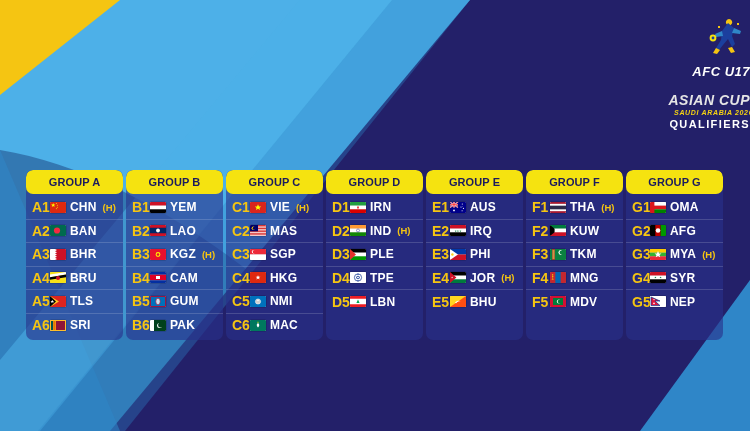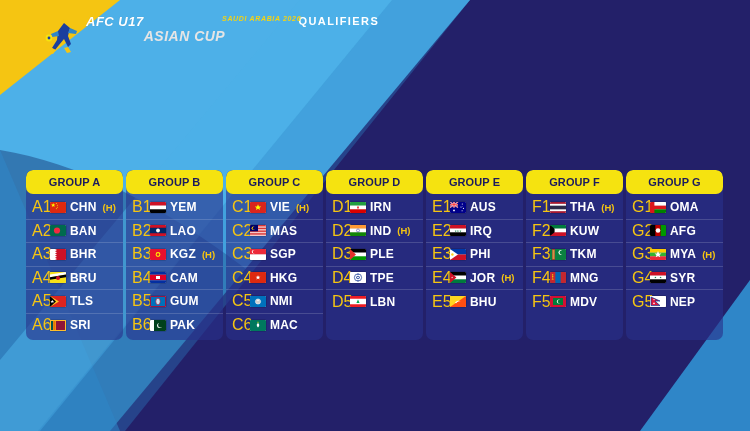--- a/index.html
+++ b/index.html
@@ -16,22 +16,22 @@
   }
 
   
   .bg { position: absolute; inset: 0; }
   .bg svg { display: block; width: 750px; height: 431px; }
 
   
   #logo {
     position: absolute;
     left: 0; right: 0; top: 14px;
-    display: flex; flex-direction: row;
-    align-items: flex-start;
+    display: flex; flex-direction: column;
+    align-items: flex-end;
     z-index: 5;
     pointer-events: none;
     padding-left: 40px;
   }
   #player { width: 46px; height: 46px; }
   .logo-l1 {
     color: #ffffff; font-weight: bold; font-style: italic;
     font-size: 13px; letter-spacing: .5px; line-height: 13px;
     margin-top: 1px;
     text-shadow: 0 0 1px rgba(0,0,0,.15);
@@ -83,22 +83,22 @@
   .team-row {
     display: flex; align-items: center;
     gap: 4px;
     height: 23.5px;
     padding: 0 6px;
     border-bottom: 1px solid rgba(255,255,255,0.16);
   }
   .team-row:last-child { border-bottom: none; }
   .team-pos {
     color: #f5c512;
-    font-weight: normal;
-    font-size: 16px;
+    font-weight: bold;
+    font-size: 14px;
     width: 14px;
     flex: none;
   }
   .flag {
     width: 16px; height: 11px;
     flex: none;
     border-radius: 1px;
     overflow: hidden;
     background: #ccc;
     box-shadow: 0 0 0 .5px rgba(0,0,0,.25);

